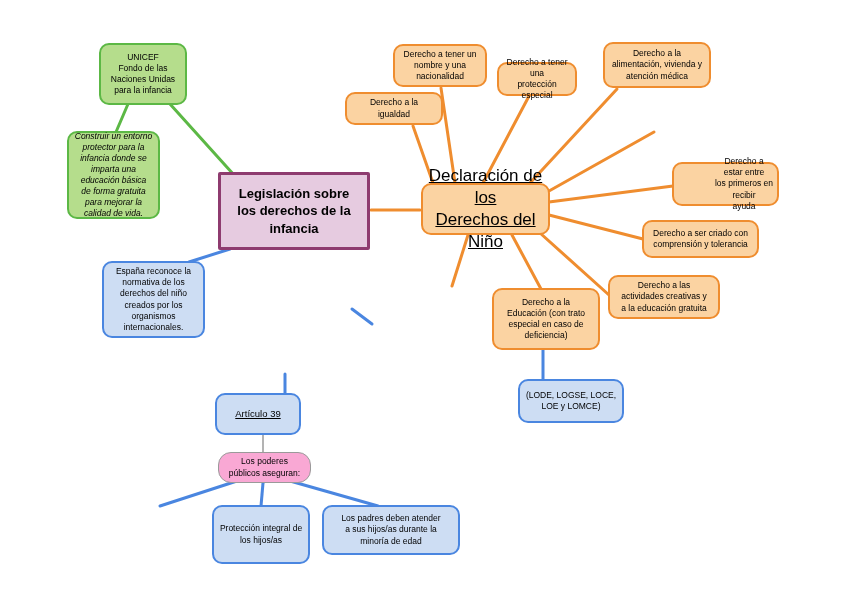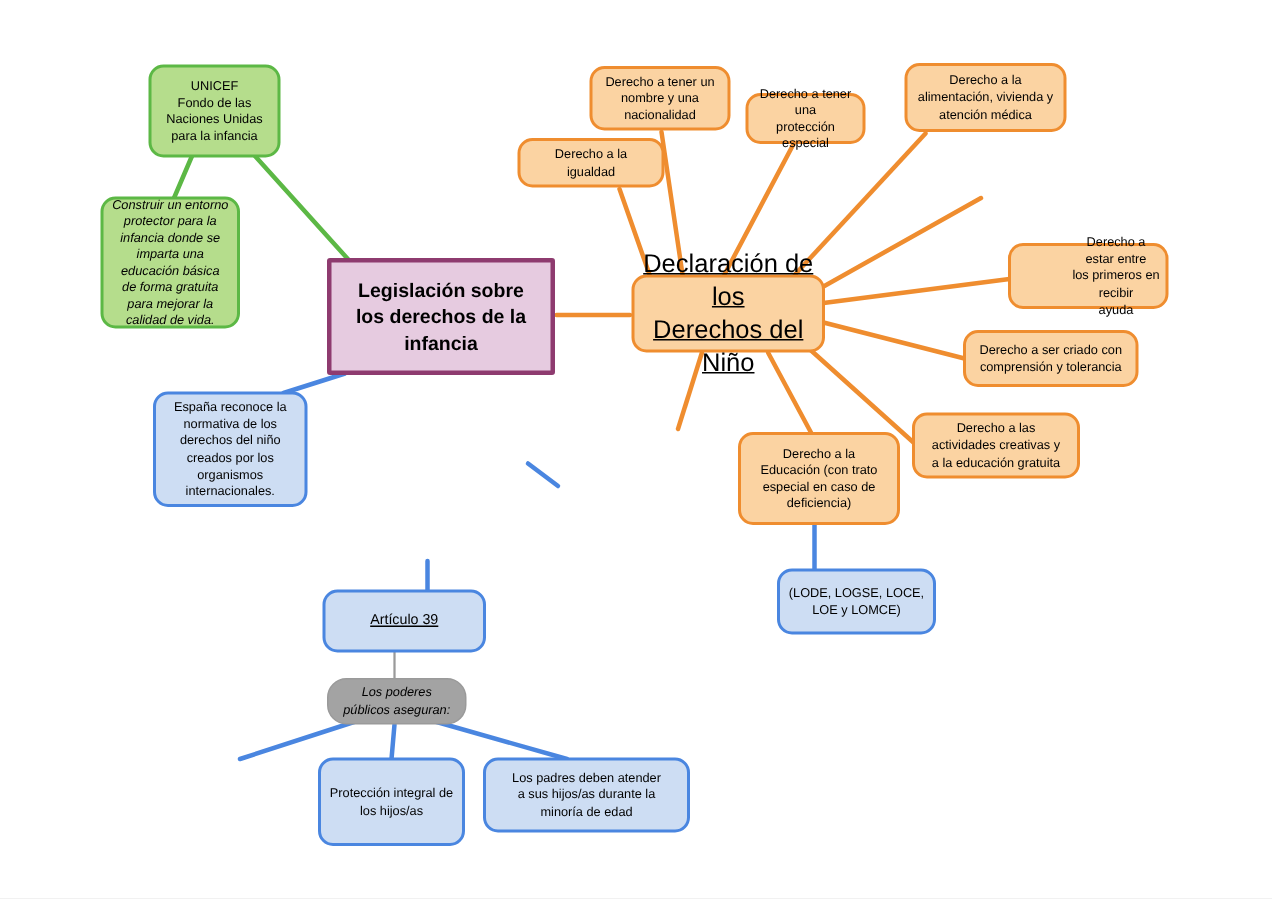--- a/index.html
+++ b/index.html
@@ -25,21 +25,21 @@
     border-radius:10px;color:#000;
     font-size:8.5px;line-height:1.3;padding:2px 3px;
   }
   .node.green{background:var(--green-fill);border:2.5px solid var(--green-border);}
   .node.blue{background:var(--blue-fill);border:2.5px solid var(--blue-border);}
   .node.orange{background:var(--orange-fill);border:2.5px solid var(--orange-border);}
   .node.purple{
     background:var(--purple-fill);border:3.5px solid var(--purple-border);
     border-radius:2px;font-weight:bold;font-size:13px;line-height:1.35;
   }
-  .node.plain{background:#a3a3a3;border:1.5px solid var(--gray-border);border-radius:13px;font-style:italic;}
+  .node.plain{background:#f9a8d4;border:1.5px solid var(--gray-border);border-radius:13px;}
   .node.title-orange{font-weight:normal;font-size:17px;}
   .u{text-decoration:underline;}
 </style>
 </head>
 <body>
 
 <div id="stage">
 
   <svg id="edges" viewBox="0 0 848 599">
     <line class="edge green" x1="128" y1="104" x2="116" y2="132"></line>
@@ -107,21 +107,21 @@
   <div class="node orange" style="left:608px;top:275px;width:112px;height:44px;">Derecho a las
 actividades creativas y
 a la educación gratuita</div>
   <div class="node orange" style="left:492px;top:288px;width:108px;height:62px;">Derecho a la
 Educación (con trato
 especial en caso de
 deficiencia)</div>
 
   <div class="node blue" style="left:492px;top:379px;width:106px;height:44px;margin-left:26px;">(LODE, LOGSE, LOCE,
 LOE y LOMCE)</div>
-  <div class="node blue u" style="left:215px;top:393px;width:109px;height:42px;font-size:9.5px;">Artículo 39</div>
+  <div class="node blue u" style="left:215px;top:393px;width:86px;height:42px;font-size:9.5px;">Artículo 39</div>
   <div class="node plain" style="left:218px;top:452px;width:93px;height:31px;">Los poderes
 públicos aseguran:</div>
 
   <div class="node blue" style="left:212px;top:505px;width:98px;height:59px;">Protección integral de
 los hijos/as</div>
   <div class="node blue" style="left:322px;top:505px;width:138px;height:50px;">Los padres deben atender
 a sus hijos/as durante la
 minoría de edad</div>
 
 </div>

